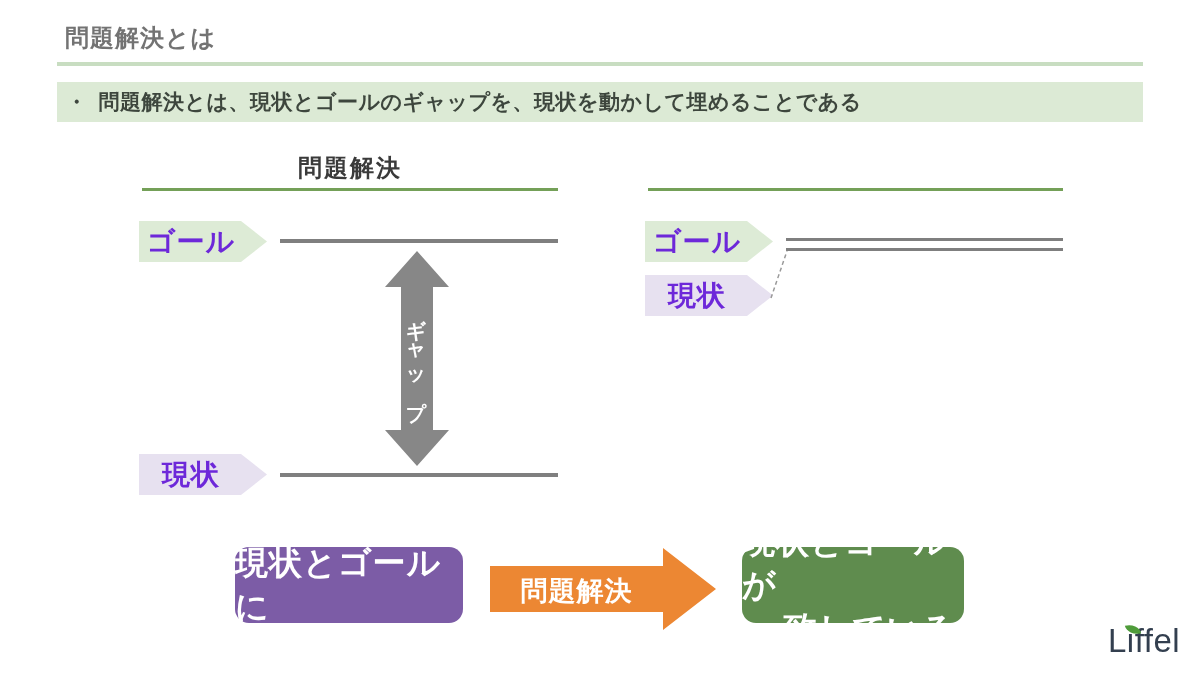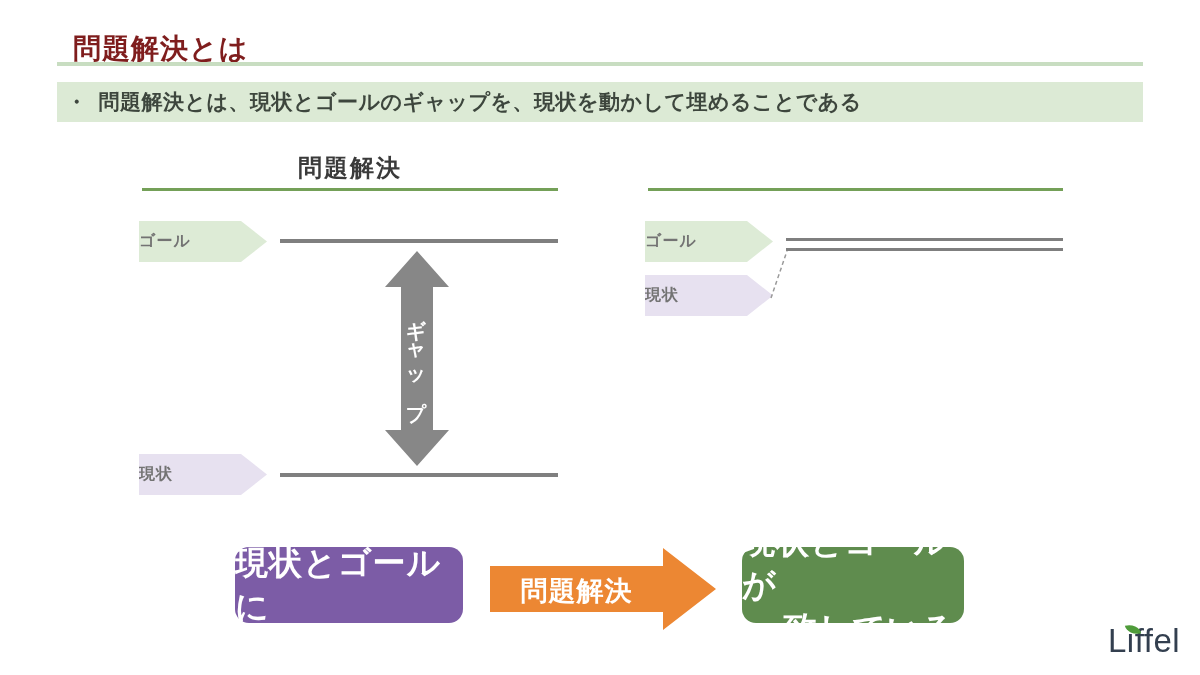--- a/index.html
+++ b/index.html
@@ -3,22 +3,22 @@
 <meta charset="utf-8">
 <style>
   html,body { margin:0; padding:0; background:#ffffff; }
   .slide {
     position:relative; width:1200px; height:675px; background:#ffffff;
     font-family:"Liberation Sans", sans-serif; overflow:hidden;
   }
 
   
   .page-title {
-    position:absolute; left:57px; top:14px; margin:16px;
-    font-size:28px; font-weight:bold; color:#7f1d1d; letter-spacing:1px;
+    position:absolute; left:57px; top:14px; margin:8px;
+    font-size:24px; font-weight:bold; color:#737373; letter-spacing:1px;
   }
   .title-rule { position:absolute; left:57px; top:62px; width:1086px; height:4px; background:#c8ddc1; }
   .summary {
     position:absolute; left:57px; top:82px; width:1086px; height:40px;
     background:#dcead5; display:flex; align-items:center; box-sizing:border-box; padding-left:9px;
     font-size:21px; font-weight:bold; color:#3d463d; letter-spacing:0.5px;
   }
   .summary .bullet { margin-right:11px; }
 
   
@@ -28,22 +28,22 @@
   }
   .panel-heading.left  { left:142px; width:416px; }
   .panel-heading.right { left:648px; width:415px; }
   .panel-rule { position:absolute; top:188px; height:3px; background:#74a058; }
   .panel-rule.left  { left:142px; width:416px; }
   .panel-rule.right { left:648px; width:415px; }
 
   
   .tag {
     position:absolute; width:128px; height:41px; box-sizing:border-box;
-    display:flex; align-items:center; justify-content:flex-start; padding-right:24px;
-    font-size:16px; font-weight:bold; color:#737373; letter-spacing:1px;
+    display:flex; align-items:center; justify-content:center; padding-right:24px;
+    font-size:28px; font-weight:bold; color:#6d28d9; letter-spacing:1px;
     clip-path: polygon(0 0, calc(100% - 26px) 0, 100% 50%, calc(100% - 26px) 100%, 0 100%);
   }
   .tag.green  { background:#ddebd6; }
   .tag.purple { background:#e7e1f0; }
   #goal-left     { left:139px; top:221px; }
   #current-left  { left:139px; top:454px; }
   #goal-right    { left:645px; top:221px; }
   #current-right { left:645px; top:275px; }
 
   

